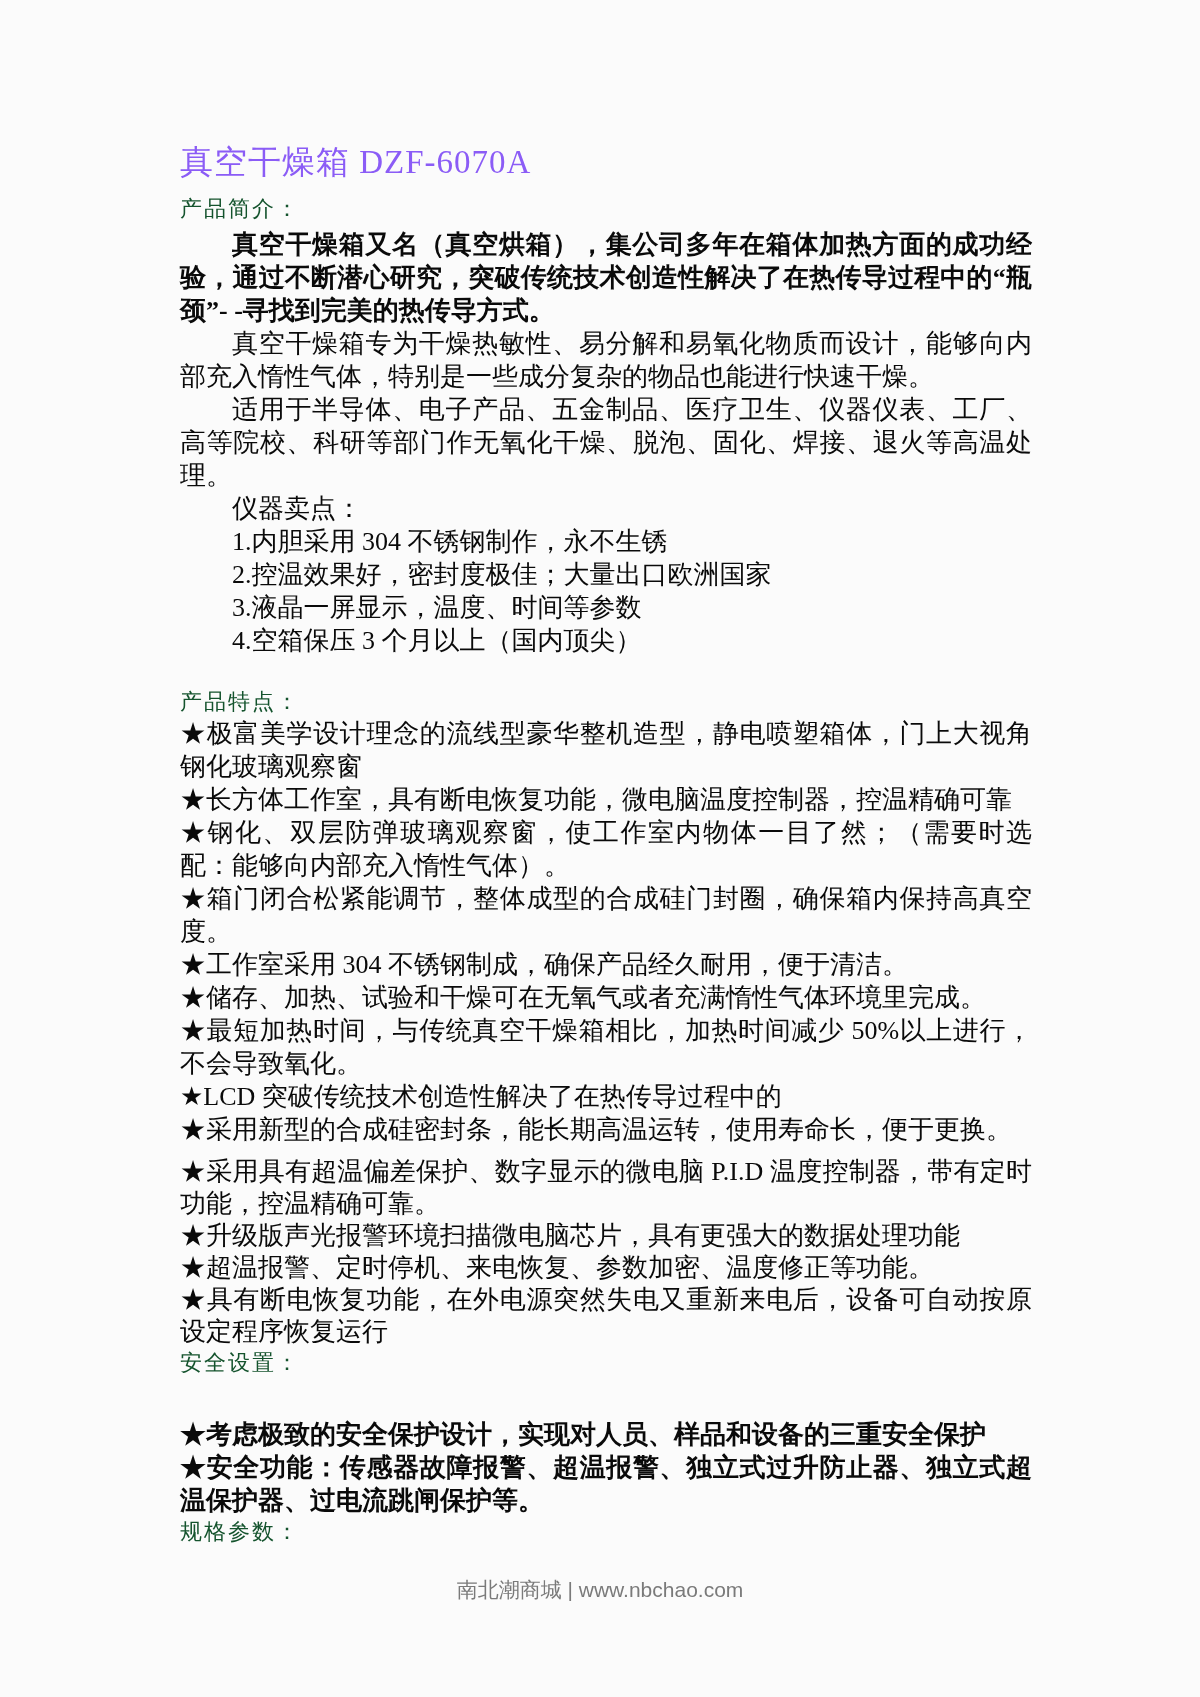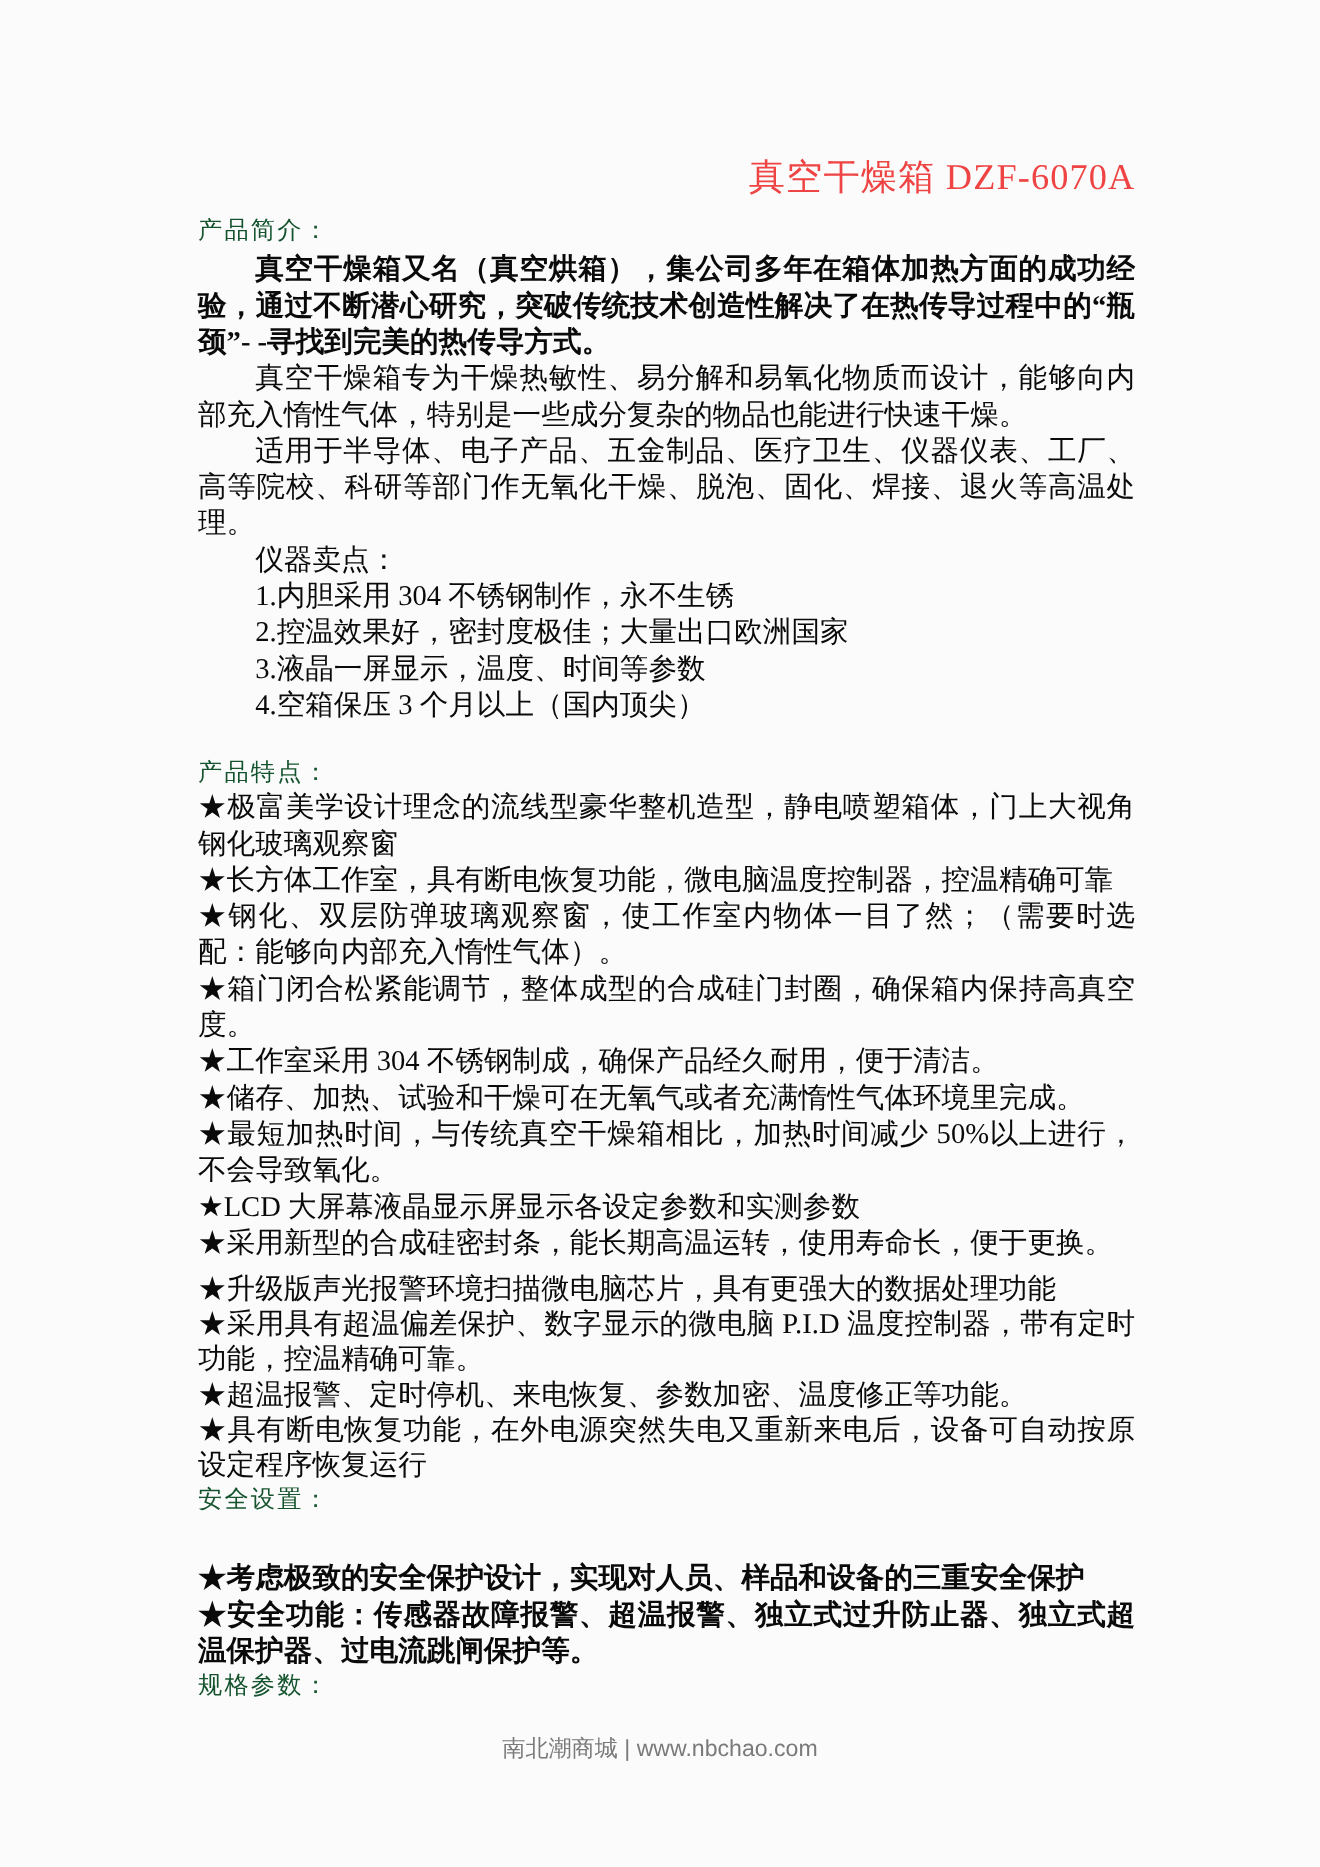--- a/index.html
+++ b/index.html
@@ -21,22 +21,22 @@
     position: absolute;
     left: 180px;
     top: 0;
     width: 852px;
   }
   .doc-title {
     margin: 140px 0 0 0;
     font-size: 33px;
     font-weight: normal;
     line-height: 44px;
-    text-align: right;
-    color: #ef4444;
+    text-align: left;
+    color: #8b5cf6;
     letter-spacing: 1px;
   }
   .blue-heading {
     margin: 10px 0 0 0;
     font-size: 22px;
     font-weight: normal;
     line-height: 30px;
     color: #14532d;
     letter-spacing: 2px;
   }
@@ -110,27 +110,27 @@
 
     <h2 class="blue-heading features-gap">产品特点：</h2>
     <div class="body-block">
       <p class="star-item">★极富美学设计理念的流线型豪华整机造型，静电喷塑箱体，门上大视角钢化玻璃观察窗</p>
       <p class="star-item">★长方体工作室，具有断电恢复功能，微电脑温度控制器，控温精确可靠</p>
       <p class="star-item">★钢化、双层防弹玻璃观察窗，使工作室内物体一目了然；（需要时选配：能够向内部充入惰性气体）。</p>
       <p class="star-item">★箱门闭合松紧能调节，整体成型的合成硅门封圈，确保箱内保持高真空度。</p>
       <p class="star-item">★工作室采用 304 不锈钢制成，确保产品经久耐用，便于清洁。</p>
       <p class="star-item">★储存、加热、试验和干燥可在无氧气或者充满惰性气体环境里完成。</p>
       <p class="star-item">★最短加热时间，与传统真空干燥箱相比，加热时间减少 50%以上进行，不会导致氧化。</p>
-      <p class="star-item">★LCD 大屏幕液晶显示屏显示各设定参数和实测参数</p>
+      <p class="star-item">★LCD 突破传统技术创造性解决了在热传导过程中的</p>
       <p class="star-item">★采用新型的合成硅密封条，能长期高温运转，使用寿命长，便于更换。</p>
     </div>
 
     <div class="body-block control-list">
+      <p class="star-item lh32">★采用具有超温偏差保护、数字显示的微电脑 P.I.D 温度控制器，带有定时功能，控温精确可靠。</p>
       <p class="star-item lh32">★升级版声光报警环境扫描微电脑芯片，具有更强大的数据处理功能</p>
-      <p class="star-item lh32">★采用具有超温偏差保护、数字显示的微电脑 P.I.D 温度控制器，带有定时功能，控温精确可靠。</p>
       <p class="star-item lh32">★超温报警、定时停机、来电恢复、参数加密、温度修正等功能。</p>
       <p class="star-item lh32">★具有断电恢复功能，在外电源突然失电又重新来电后，设备可自动按原设定程序恢复运行</p>
     </div>
 
     <h2 class="blue-heading tight">安全设置：</h2>
     <div class="body-block safety-list">
       <p class="star-item">★考虑极致的安全保护设计，实现对人员、样品和设备的三重安全保护</p>
       <p class="star-item">★安全功能：传感器故障报警、超温报警、独立式过升防止器、独立式超温保护器、过电流跳闸保护等。</p>
     </div>
 

